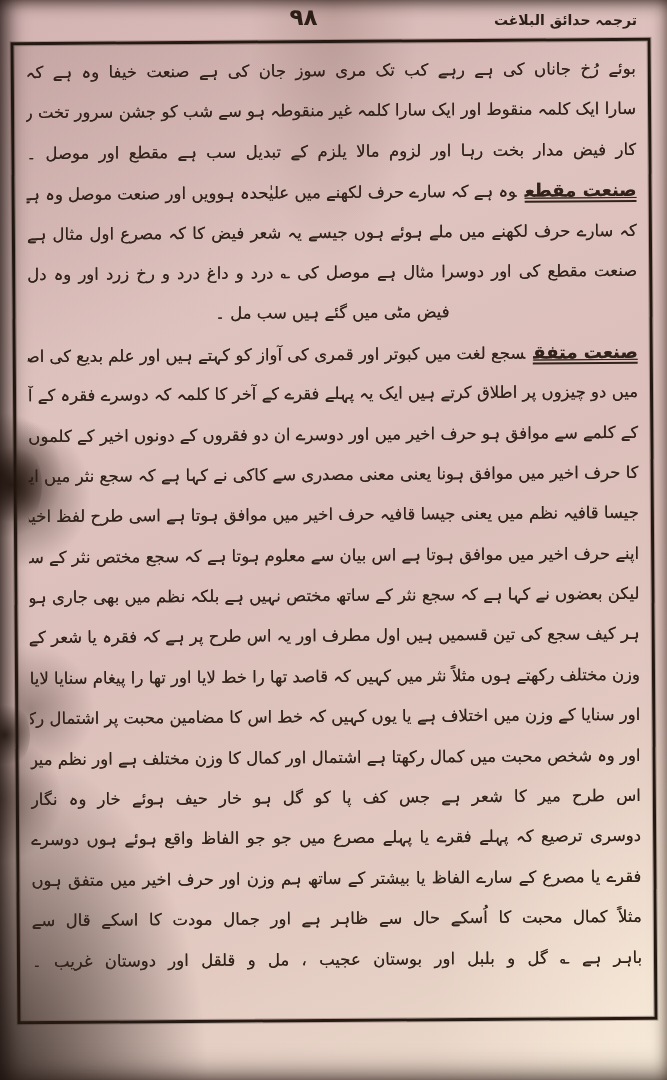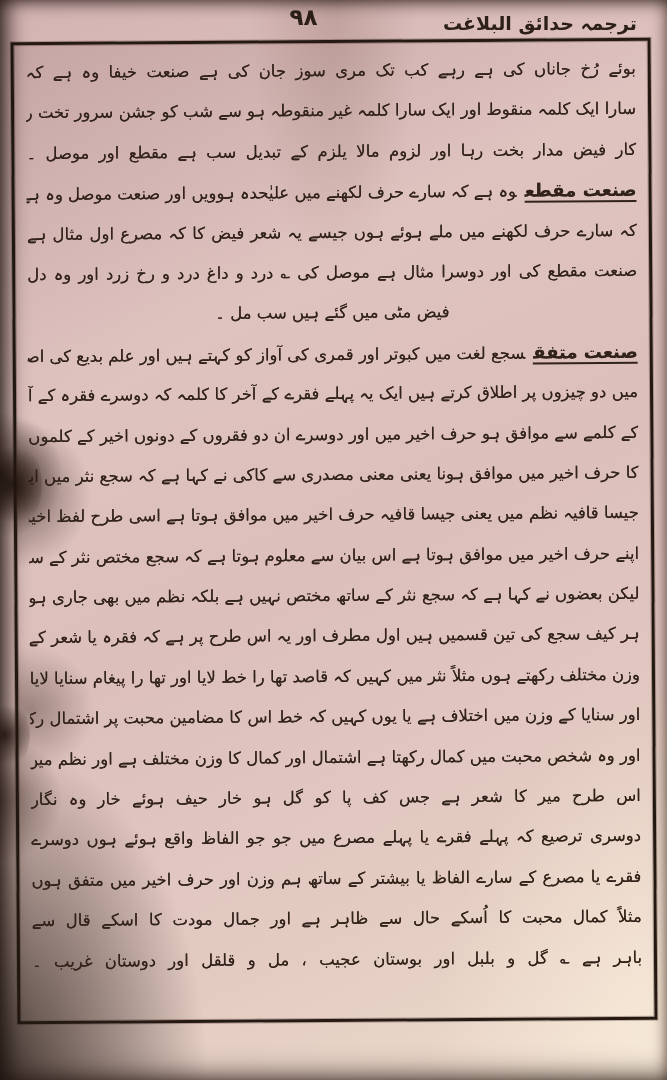--- a/index.html
+++ b/index.html
@@ -32,21 +32,21 @@
   }
   .page-header {
     position: absolute;
     top: 4px; left: 16px; right: 16px; height: 34px;
     direction: rtl;
     color: #2d2018;
   }
   .header-title {
     position: absolute;
     right: 14px; top: 8px;
-    font-size: 19px;
+    font-size: 14px;
     font-weight: bold;
     letter-spacing: .5px;
   }
   .page-number {
     position: absolute;
     left: 0; right: 60px; top: 0;
     text-align: center;
     font-size: 23px;
     font-weight: bold;
   }
@@ -79,20 +79,21 @@
   }
   .line.center {
     text-align: center;
     text-align-last: center;
   }
   .head {
     font-weight: bold;
     font-size: 18px;
     border-bottom: 2px solid #32231a;
     margin-left: 8px;
+    text-decoration: underline;
   }
   .head:empty { display: none; }
   .ink-blot {
     position: absolute;
     background: radial-gradient(circle, rgba(35,22,15,.85) 0, rgba(35,22,15,0) 70%);
     border-radius: 50%;
     pointer-events: none;
   }
 </style>
 </head>

